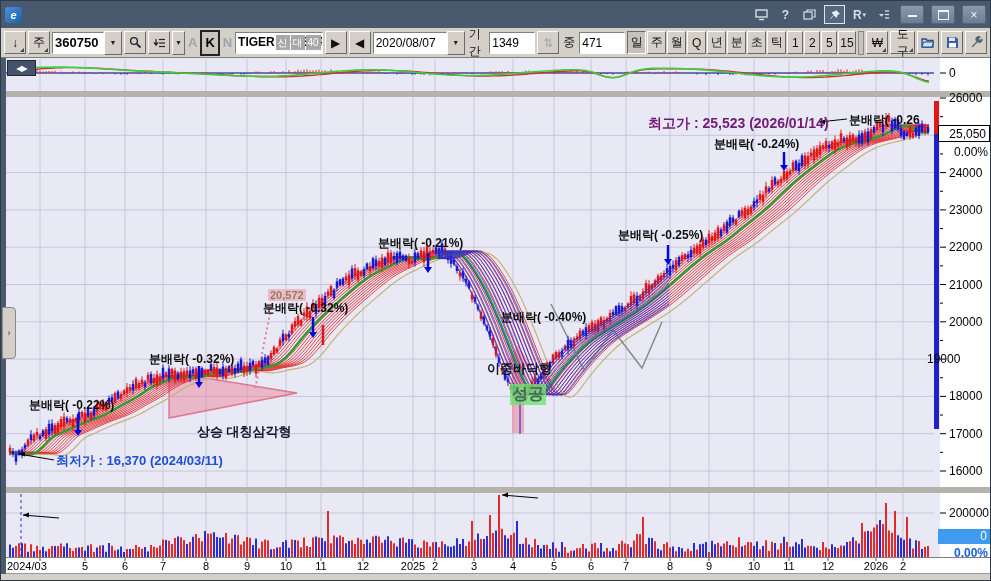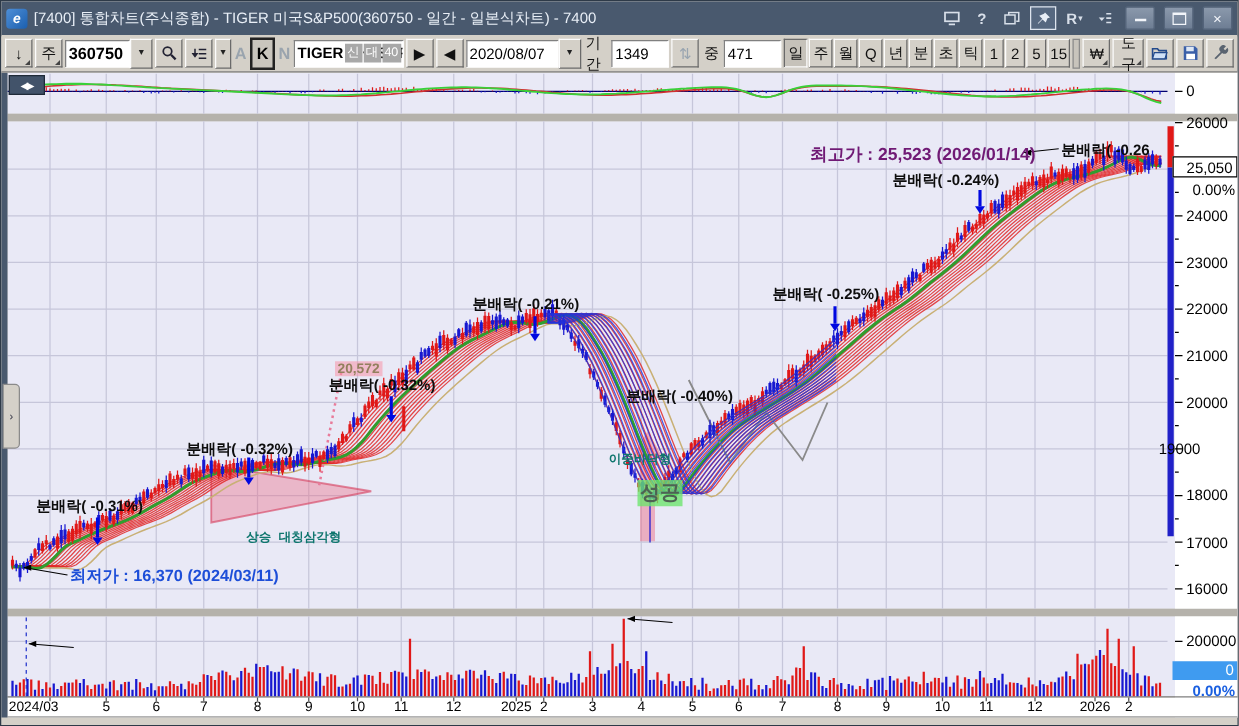--- a/index.html
+++ b/index.html
@@ -52,21 +52,21 @@
   .tbn.disabled{color:#98a4b0;}
   
   #plot{position:absolute;left:0;top:0;z-index:1;}
   .ov{position:absolute;left:0;top:0;width:991px;height:581px;z-index:3;pointer-events:none;}
   .ann{position:absolute;white-space:nowrap;font-weight:bold;}
   .ann.event{font-size:12px;color:#0d0d0d;}
   .ann.high{font-size:14px;color:#701a75;}
   .ann.low{font-size:13px;color:#1d4ed8;}
   .ann.high-big{font-size:14px;color:#e60d0d;}
   .ann.low-big{font-size:14px;color:#1212cc;}
-  .ann.pattern{font-size:10px;color:#0f766e;font-family:Liberation Mono, monospace;}
+  .ann.pattern{font-size:13px;color:#0f172a;}
   .ann.success{font-size:16px;color:#4e6253;background:rgba(108,230,108,.78);padding:0 2px;}
   .ann.measure{font-size:11px;color:#93805e;background:rgba(248,148,168,.55);padding:0 2px;}
   .tick{position:absolute;font-size:12px;color:#000;}
   .xlab{position:absolute;top:559px;font-size:11px;color:#000;transform:translateX(-50%);white-space:nowrap;}
   .xlab.left{transform:none;}
   .pricebox{position:absolute;left:937px;top:124px;width:52px;height:17px;background:#fff;border:1px solid #000;
     font-size:12px;text-align:right;line-height:16px;padding-right:3px;box-sizing:border-box;}
   .pricechg{position:absolute;left:937px;top:144px;width:50px;text-align:right;font-size:12px;color:#000;}
   .volbox{position:absolute;left:937px;top:528px;width:52px;height:15px;background:#3f9bf0;color:#fff;
     font-size:12px;text-align:right;line-height:15px;padding-right:3px;box-sizing:border-box;}
@@ -78,21 +78,20 @@
     border:1px solid #8a8a8a;border-radius:0 4px 4px 0;display:flex;align-items:center;justify-content:center;
     font-size:9px;color:#334;}
 </style>
 </head>
 <body>
 
 <div class="window">
 
   <div class="titlebar">
     <span class="app-icon">e</span>
-    <span class="title-text">[7400]   통합차트(주식종합) - TIGER 미국S&amp;P500(360750 - 일간 - 일본식차트) - 7400</span>
     <span class="t-spacer"></span>
     <span class="t-ic">
       <svg width="13" height="12" viewBox="0 0 13 12">
           <rect x="1" y="1" width="11" height="7" fill="none" stroke="#d8dfe9" stroke-width="1.4"></rect>
           <line x1="4" y1="10.5" x2="9" y2="10.5" stroke="#d8dfe9" stroke-width="1.4"></line>
         </svg>
     </span>
     <span class="t-ic">?</span>
     <span class="t-ic">
       <svg width="13" height="12" viewBox="0 0 13 12">
@@ -477,21 +476,21 @@
       <div class="xlab" style="left: 708px;">9</div>
       <div class="xlab" style="left: 753px;">10</div>
       <div class="xlab" style="left: 788px;">11</div>
       <div class="xlab" style="left: 827px;">12</div>
       <div class="xlab" style="left: 875px;">2026</div>
       <div class="xlab" style="left: 902px;">2</div>
       <div class="pricebox">25,050</div>
       <div class="pricechg">0.00%</div>
       <div class="volbox">0</div>
       <div class="volchg">0.00%</div>
-      <div class="ann event" style="left: 28px; top: 396px;">분배락( -0.31%)</div>
+      <div class="ann event" style="left: 28px; top: 396px;">분배락( -0.22%)</div>
       <div class="ann event" style="left: 148px; top: 350px;">분배락( -0.32%)</div>
       <div class="ann event" style="left: 262px; top: 299px;">분배락( -0.32%)</div>
       <div class="ann event" style="left: 377px; top: 234px;">분배락( -0.21%)</div>
       <div class="ann event" style="left: 500px; top: 308px; text-align: center;">분배락( -0.40%)</div>
       <div class="ann event" style="left: 617px; top: 226px;">분배락( -0.25%)</div>
       <div class="ann event" style="left: 713px; top: 135px;">분배락( -0.24%)</div>
       <div class="ann event" style="left: 848px; top: 111px;">분배락( -0.26</div>
       <div class="ann high" style="left: 647px; top: 114px;">최고가 : 25,523 (2026/01/14)</div>
       <div class="ann low" style="left: 55px; top: 451px;">최저가 : 16,370 (2024/03/11)</div>
       <div class="ann pattern" style="left: 196px; top: 422px;">상승 대칭삼각형</div>

